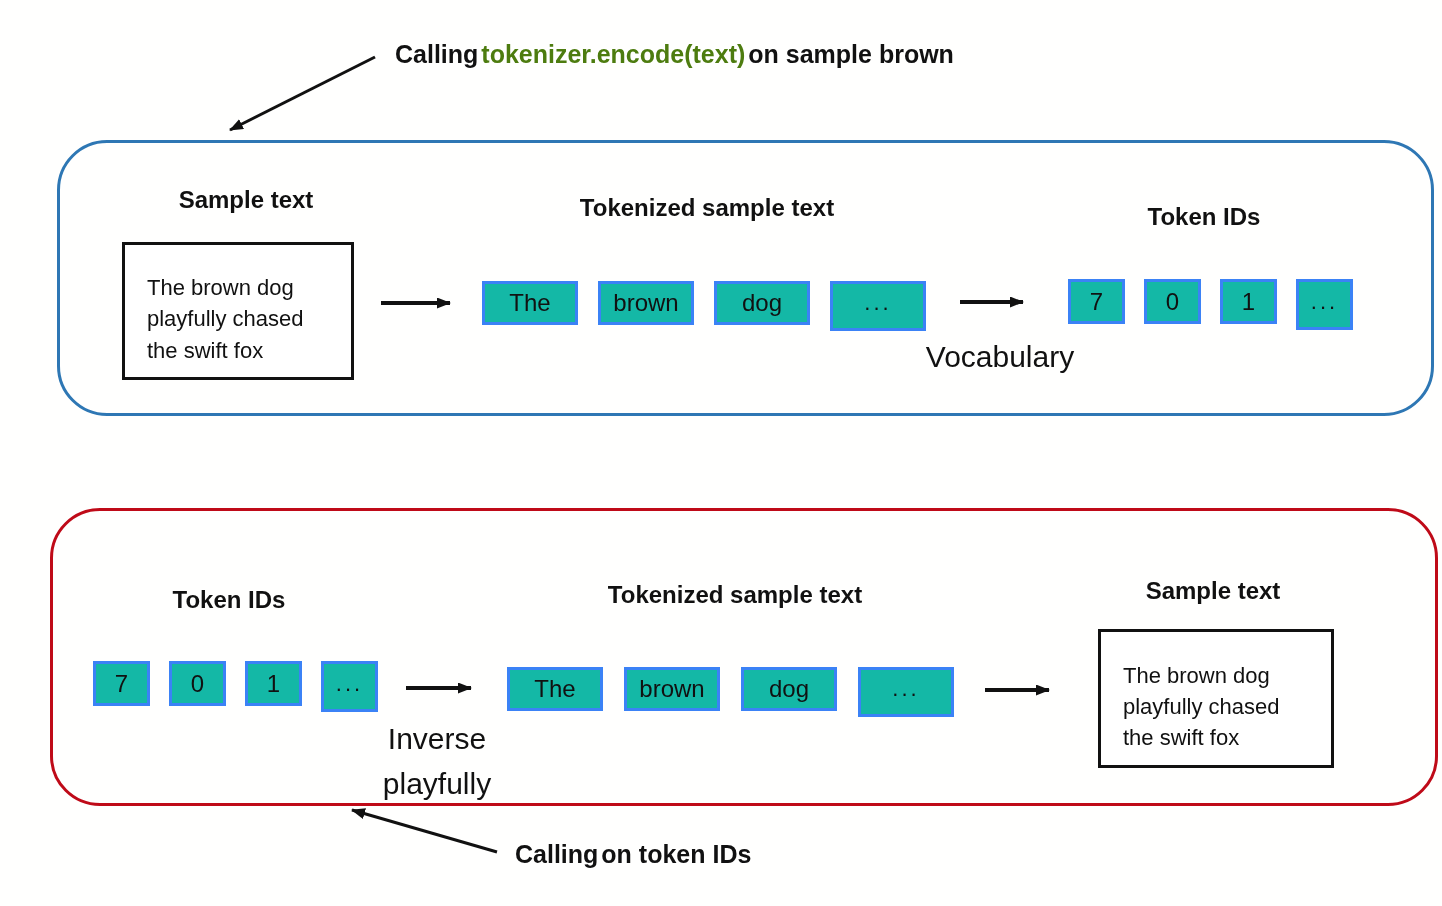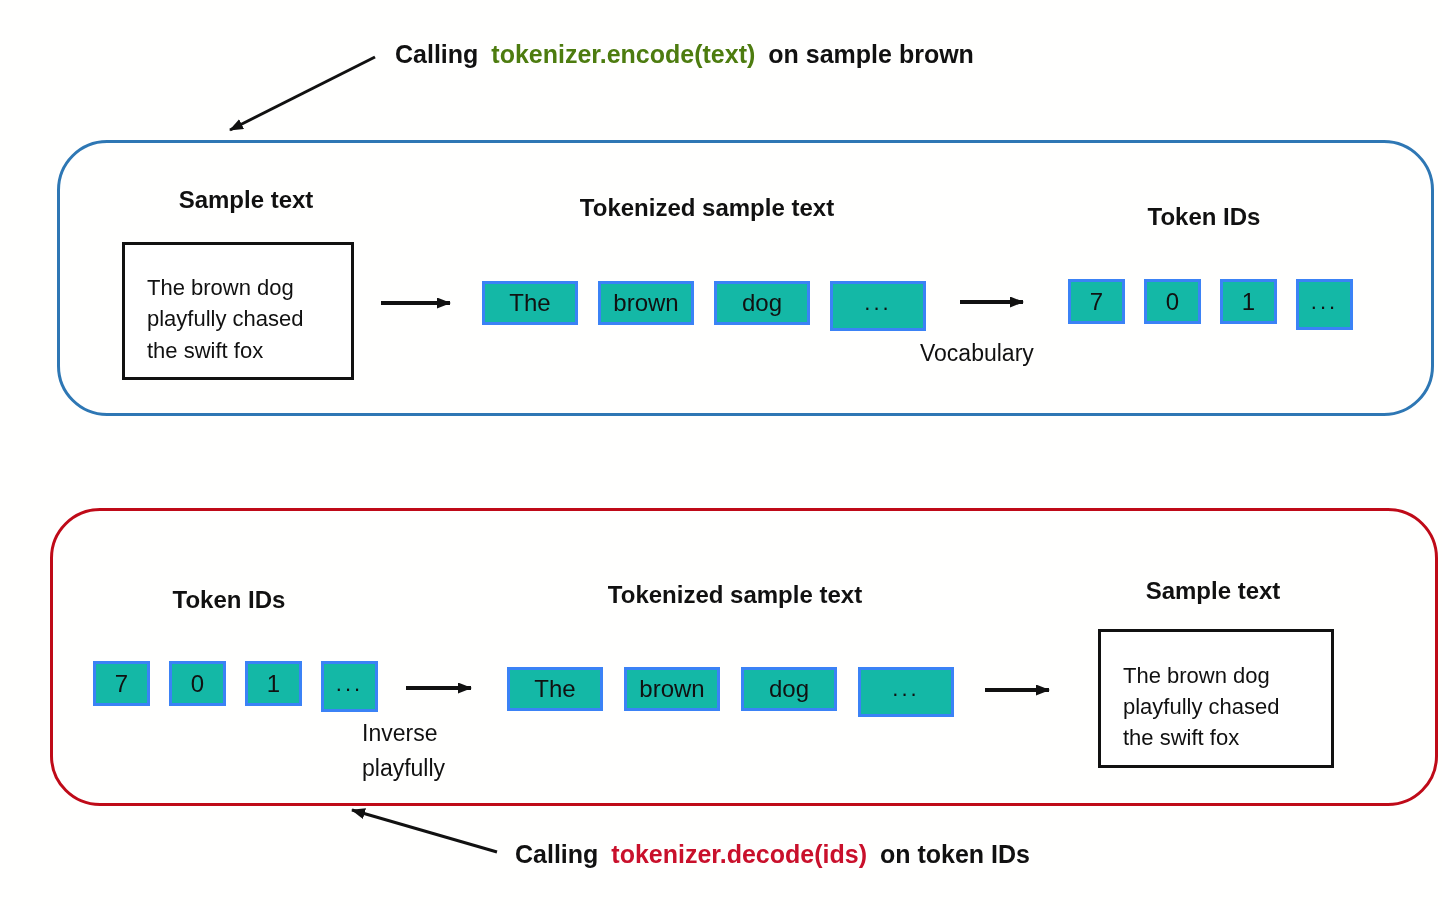--- a/index.html
+++ b/index.html
@@ -12,21 +12,21 @@
     color:#111;
     overflow:hidden;
   }
   
   .panel{position:absolute;border-radius:50px;background:transparent;}
   #encode-panel{left:57px;top:140px;width:1371px;height:270px;border:3.5px solid #2e77b4;}
   #decode-panel{left:50px;top:508px;width:1382px;height:292px;border:3.5px solid #bf0a18;}
 
   
   .caption{
-    position:absolute;display:flex;gap:13px;align-items:baseline;
+    position:absolute;display:flex;gap:3px;align-items:baseline;
     font-weight:bold;font-size:25px;white-space:nowrap;
   }
   #encode-caption{left:395px;top:40px;}
   #decode-caption{left:515px;top:840px;}
   .code-blue{color:#4d7c0f;}
   .code-red{color:#c9102b;}
 
   
   .h{
     position:absolute;font-weight:bold;font-size:24px;text-align:center;white-space:nowrap;
@@ -48,21 +48,21 @@
     position:absolute;border:3px solid #111;background:#fff;
     display:flex;align-items:center;
     font-size:22px;line-height:1.42;
     padding:16px 20px 0 22px;
   }
   #encode-samplebox{left:122px;top:242px;width:184px;height:116px;}
   #decode-samplebox{left:1098px;top:629px;width:188px;height:117px;}
 
   
   .arrowlabel{
-    position:absolute;font-size:23px;text-align:left;
+    position:absolute;font-size:30px;text-align:center;
   }
   #vocab-label{left:920px;top:340px;width:160px;}
   #inverse-vocab-label{left:362px;top:716px;width:150px;line-height:1.5;}
 
   
   #arrows{position:absolute;left:0;top:0;pointer-events:none;}
 </style>
 </head>
 <body>
 
@@ -119,21 +119,20 @@
     <div class="cell tok ellipsis">...</div>
   </div>
 
   <div class="h" style="left:1113px;top:577px;width:200px;">Sample text</div>
   <div class="samplebox" id="decode-samplebox">
     <span>The brown dog playfully chased the swift fox</span>
   </div>
 
   <div class="caption" id="decode-caption">
     <span>Calling</span>
-    <span class="code-red">tokenizer.decode(ids)</span>
     <span>on token IDs</span>
   </div>
 
   <svg id="arrows" width="1442" height="906" viewBox="0 0 1442 906">
     <defs>
       <marker id="ah" markerUnits="userSpaceOnUse" markerWidth="18" markerHeight="14" refX="13" refY="5.5" orient="auto">
         <path d="M0,0 L14,5.5 L0,11 Z" fill="#111"></path>
       </marker>
     </defs>
     <g>

